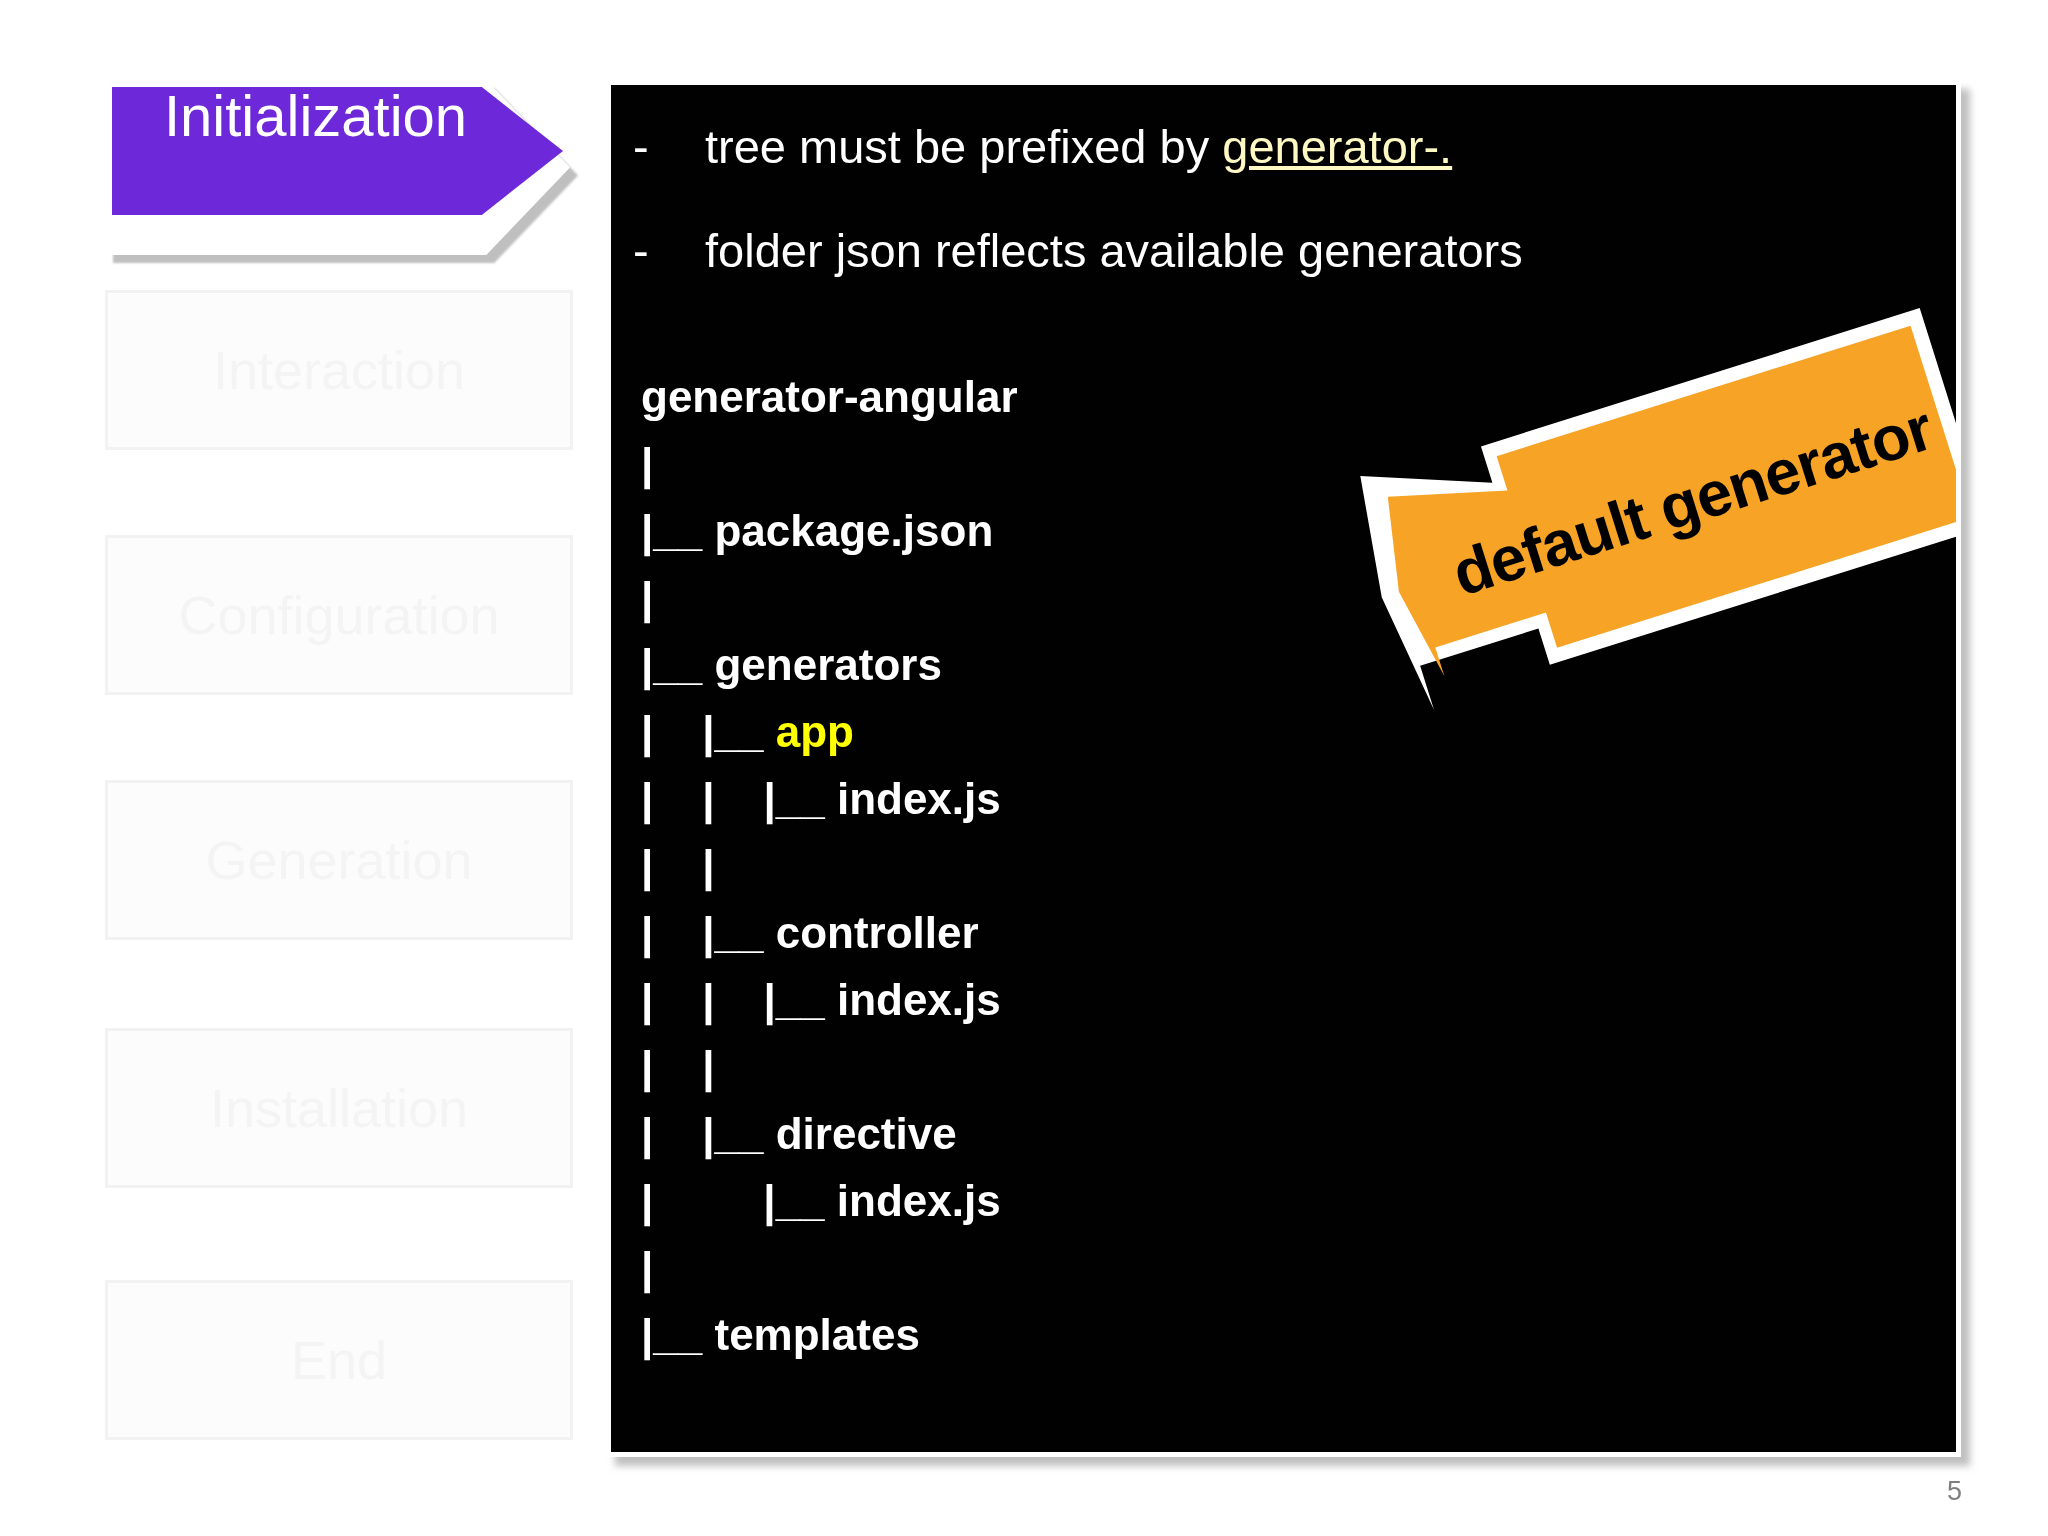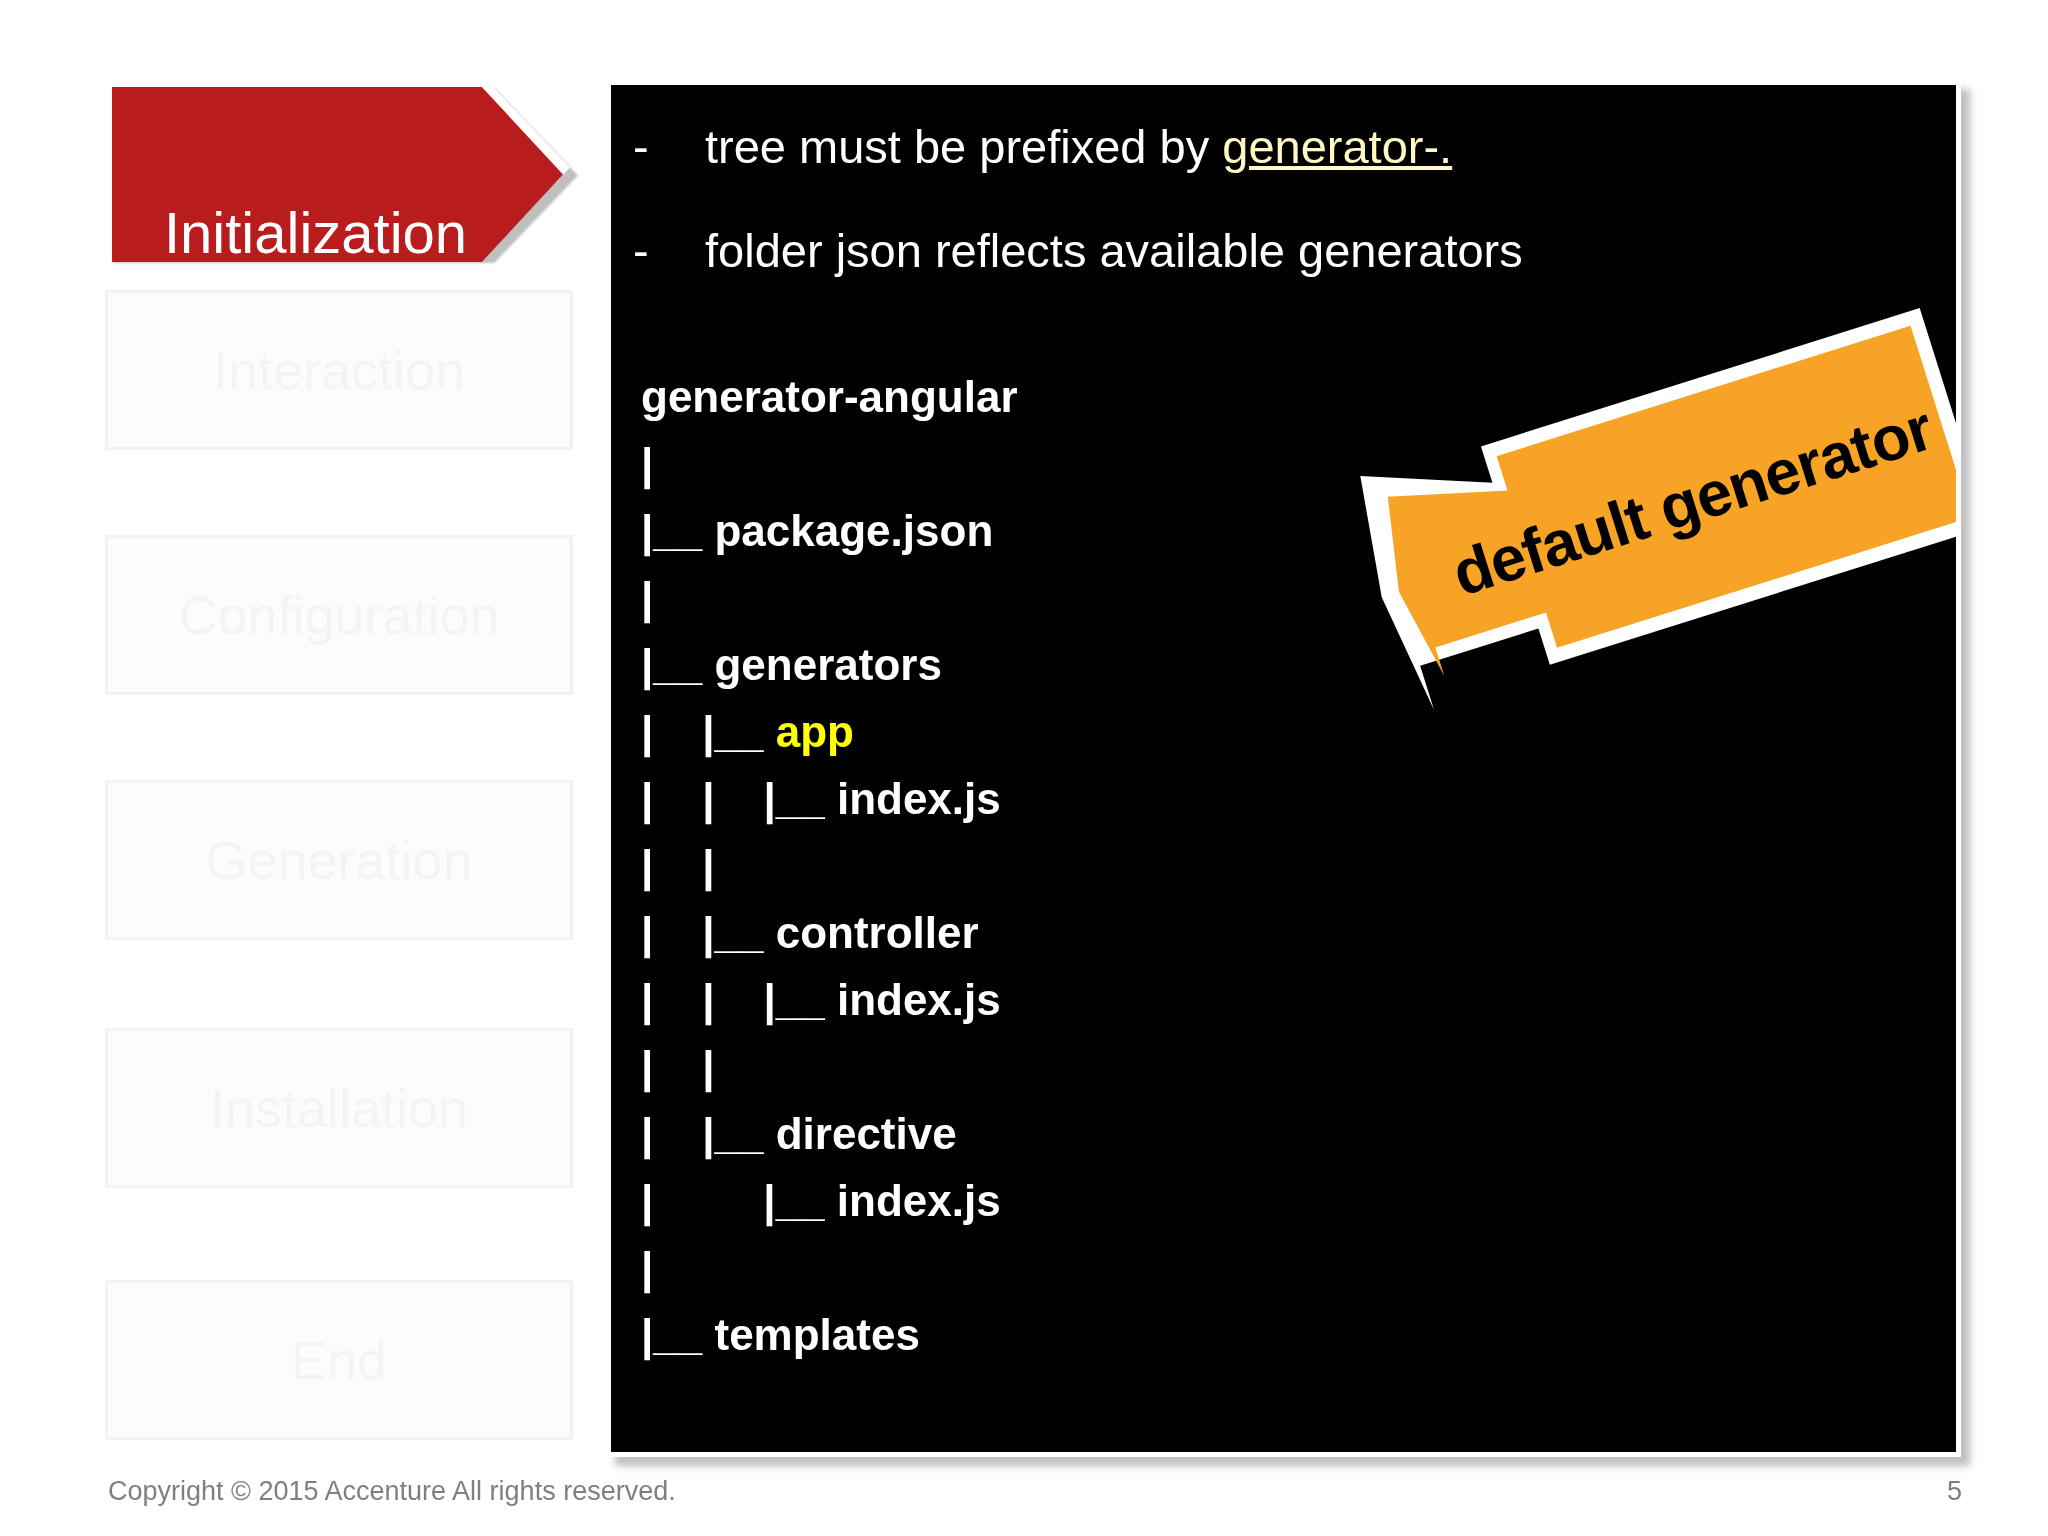--- a/index.html
+++ b/index.html
@@ -52,25 +52,25 @@
     width: 465px;
     height: 175px;
     background: #ffffff;
     clip-path: polygon(0 0, 82% 0, 100% 50%, 82% 100%, 0 100%);
   }
   .chevron-body {
     position: absolute;
     left: 7px;
     top: 7px;
     width: 451px;
-    height: 175px;
-    background: #b91c1c;
+    height: 128px;
+    background: #6d28d9;
     clip-path: polygon(0 0, 82% 0, 100% 50%, 82% 100%, 0 100%);
     display: flex;
-    align-items: flex-end;
+    align-items: flex-start;
   }
   .chevron-label {
     color: #ffffff;
     font-size: 58px;
     font-weight: 400;
     padding-left: 52px;
     letter-spacing: 0px;
     line-height: 1;
   }
 
@@ -255,15 +255,14 @@
         <polygon points="140,8 600,8 600,237 140,237 140,199 16,199 16,245 0,122 16,0 140,46" fill="#ffffff"></polygon>
         <polygon points="152,22 586,22 586,223 152,223 152,186 36,186 36,216 18,122 36,28 152,58" fill="#f7a326"></polygon>
       </svg>
       <div class="callout-text">default generator</div>
     </div>
 
   </div>
 </div>
 
 <div id="footer">
-  <span id="copyright">Copyright © 2015 Accenture  All rights reserved.</span>
   <span id="page-number">5</span>
 </div>
 
 </body></html>

